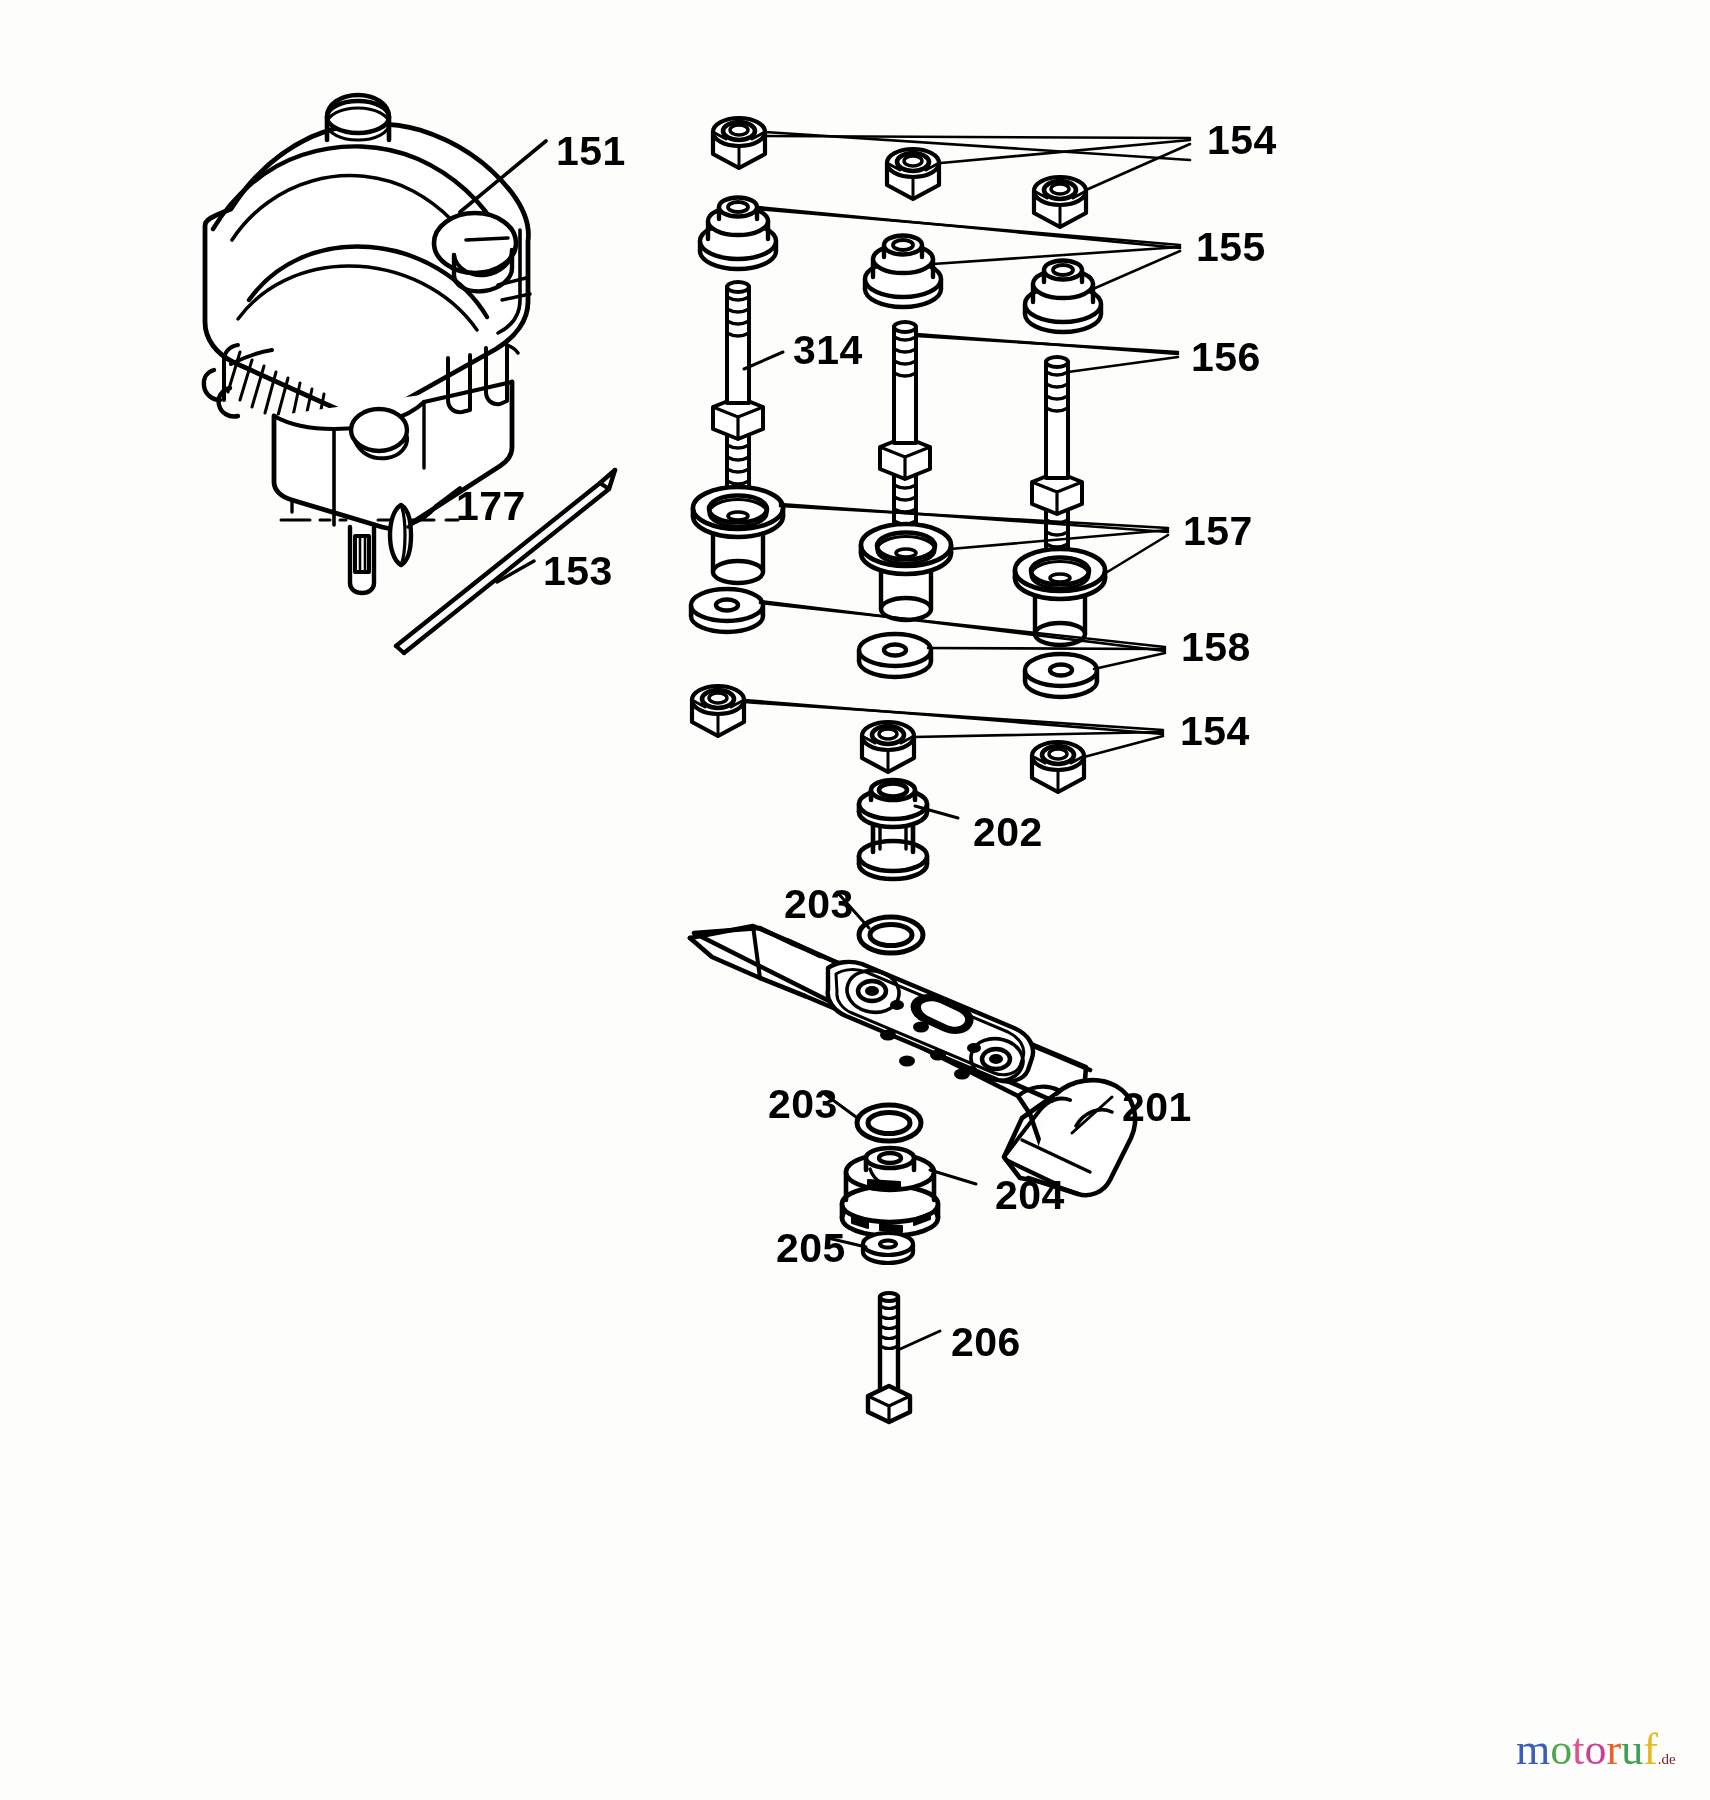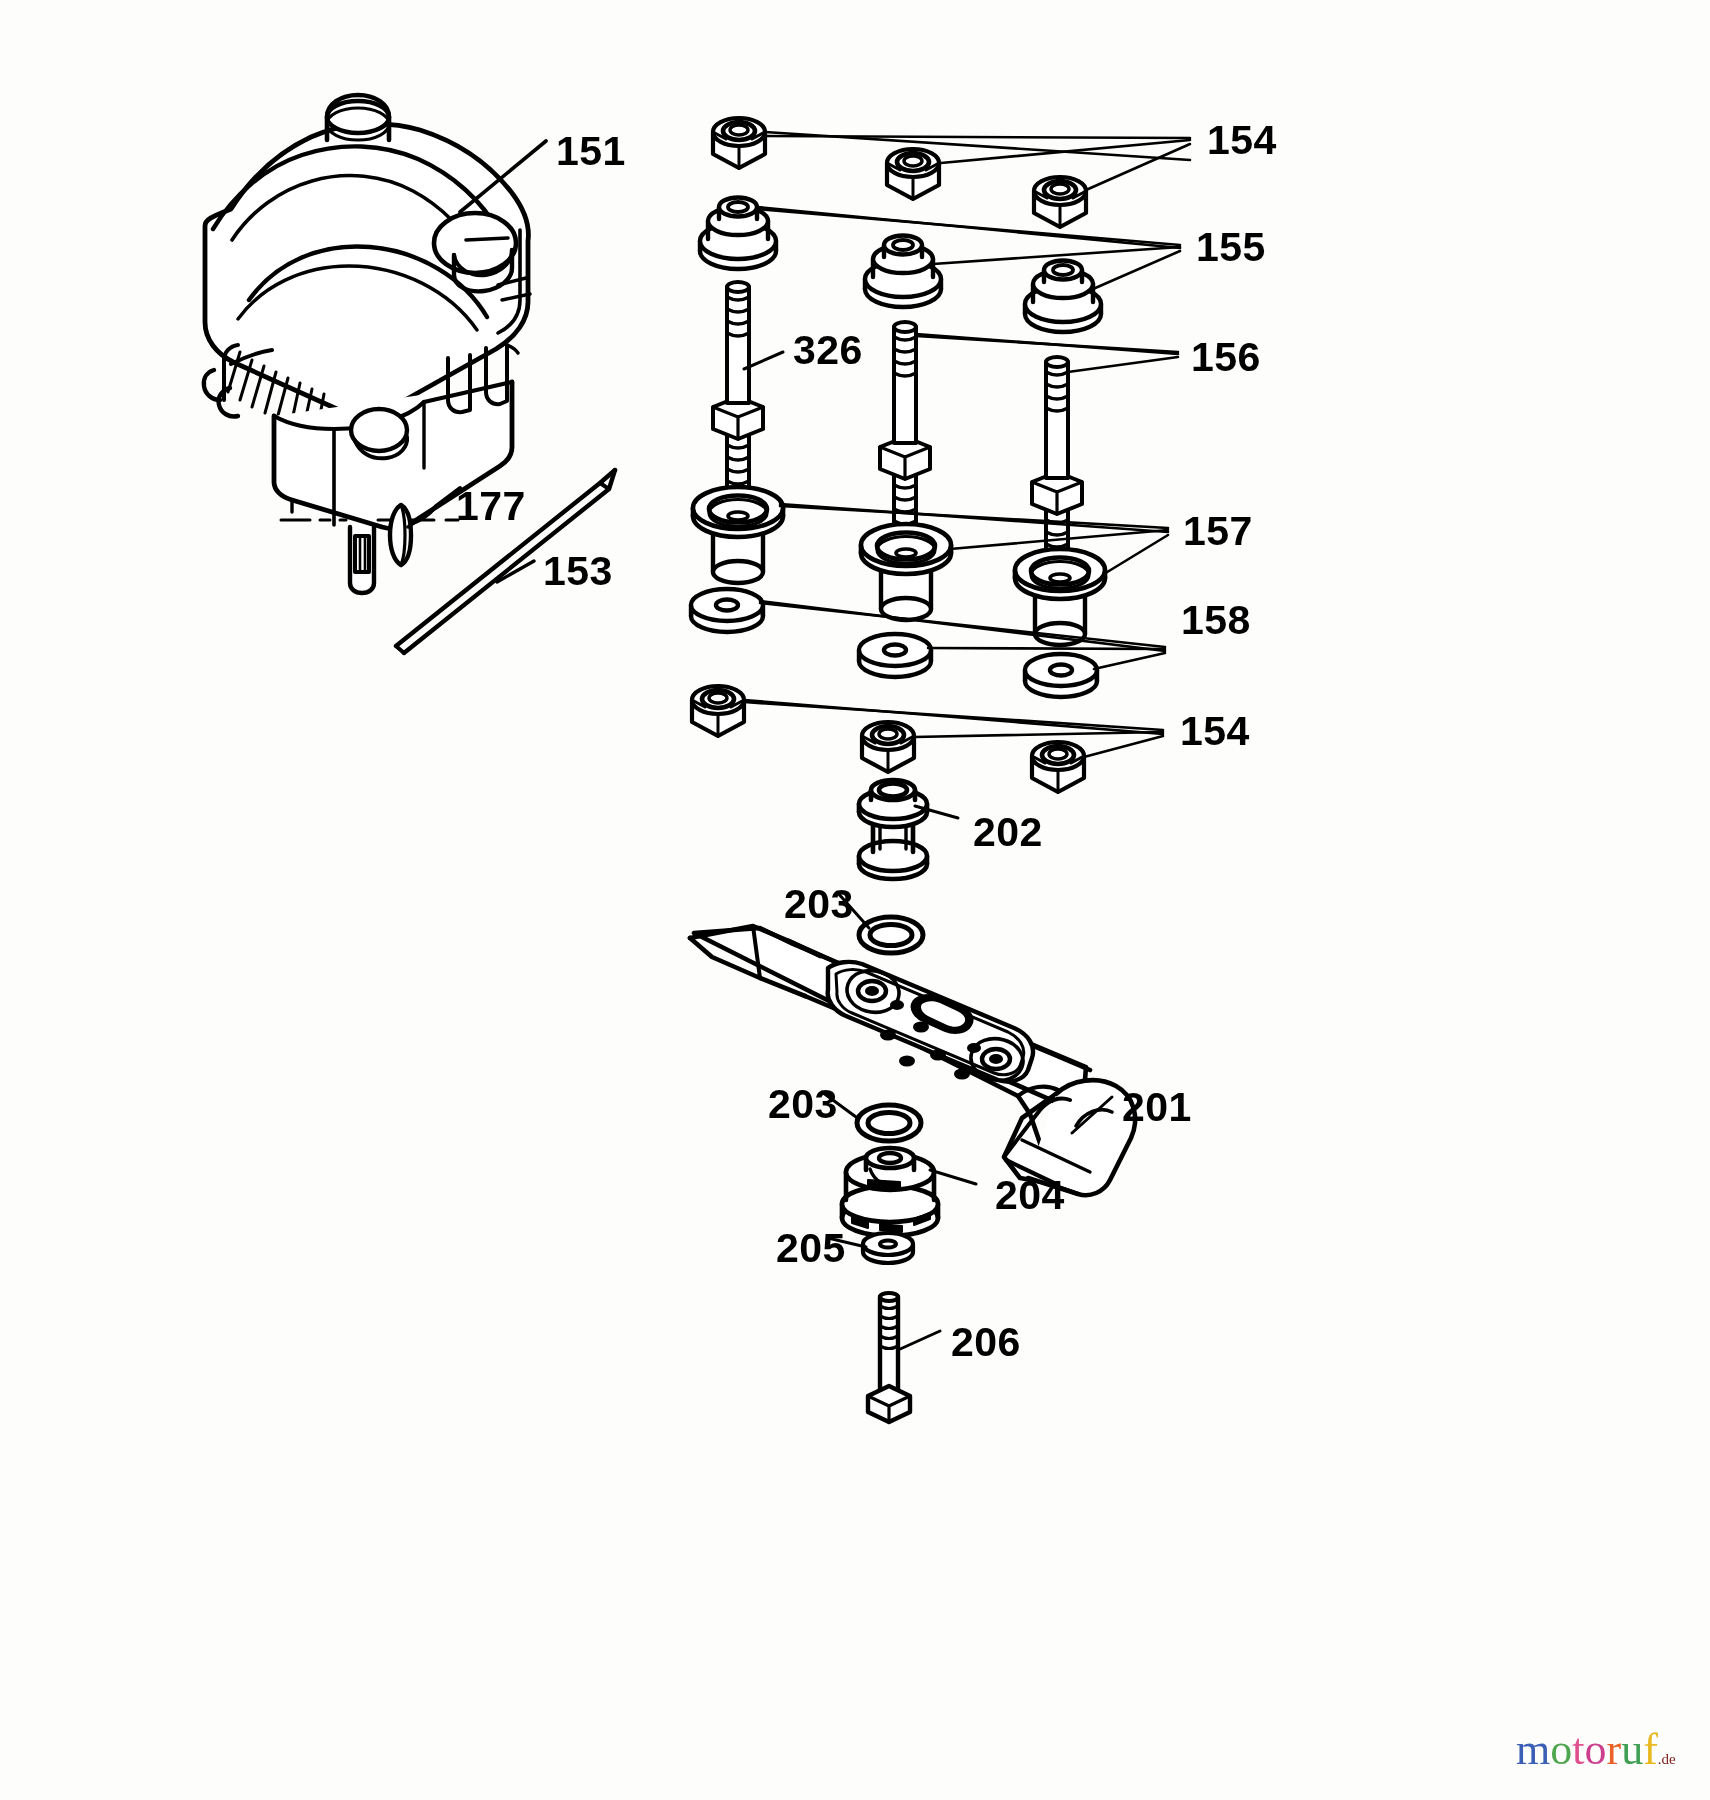--- a/index.html
+++ b/index.html
@@ -404,24 +404,24 @@
     <path d="M 940,1331 L 898,1350" stroke-width="3"></path>
 
   </g>
 </svg>
 
 <span class="callout-label" style="left:556px; top:131px;">151</span>
 <span class="callout-label" style="left:456px; top:486px;">177</span>
 <span class="callout-label" style="left:543px; top:551px;">153</span>
 <span class="callout-label" style="left:1207px; top:120px;">154</span>
 <span class="callout-label" style="left:1196px; top:227px;">155</span>
-<span class="callout-label" style="left:793px; top:330px;">326</span>
+<span class="callout-label" style="left:793px; top:330px;">314</span>
 <span class="callout-label" style="left:1191px; top:337px;">156</span>
 <span class="callout-label" style="left:1183px; top:511px;">157</span>
-<span class="callout-label" style="left:1181px; top:600px;">158</span>
+<span class="callout-label" style="left:1181px; top:627px;">158</span>
 <span class="callout-label" style="left:1180px; top:711px;">154</span>
 <span class="callout-label" style="left:973px; top:812px;">202</span>
 <span class="callout-label" style="left:784px; top:884px;">203</span>
 <span class="callout-label" style="left:768px; top:1084px;">203</span>
 <span class="callout-label" style="left:1122px; top:1087px;">201</span>
 <span class="callout-label" style="left:995px; top:1175px;">204</span>
 <span class="callout-label" style="left:776px; top:1228px;">205</span>
 <span class="callout-label" style="left:951px; top:1322px;">206</span>
 
 <div id="watermark">

